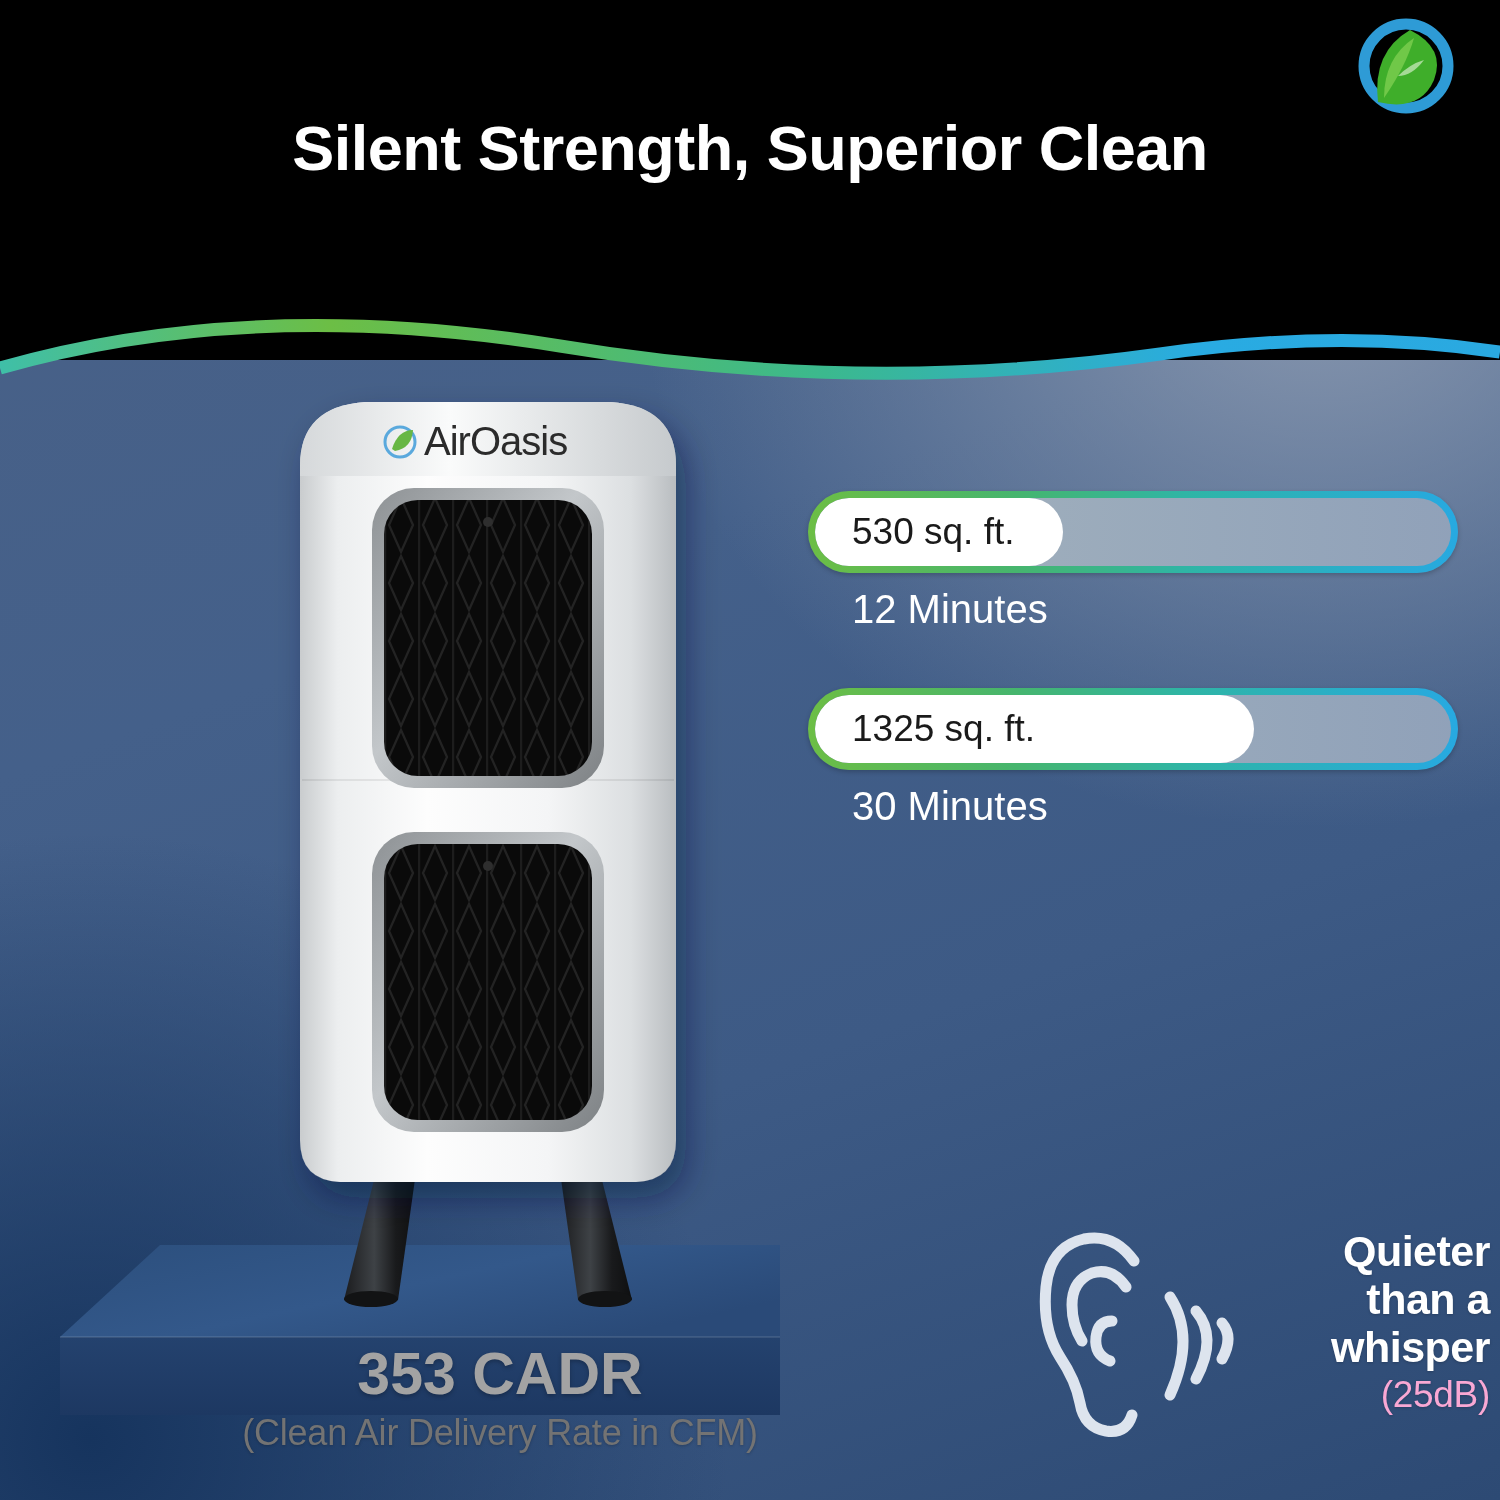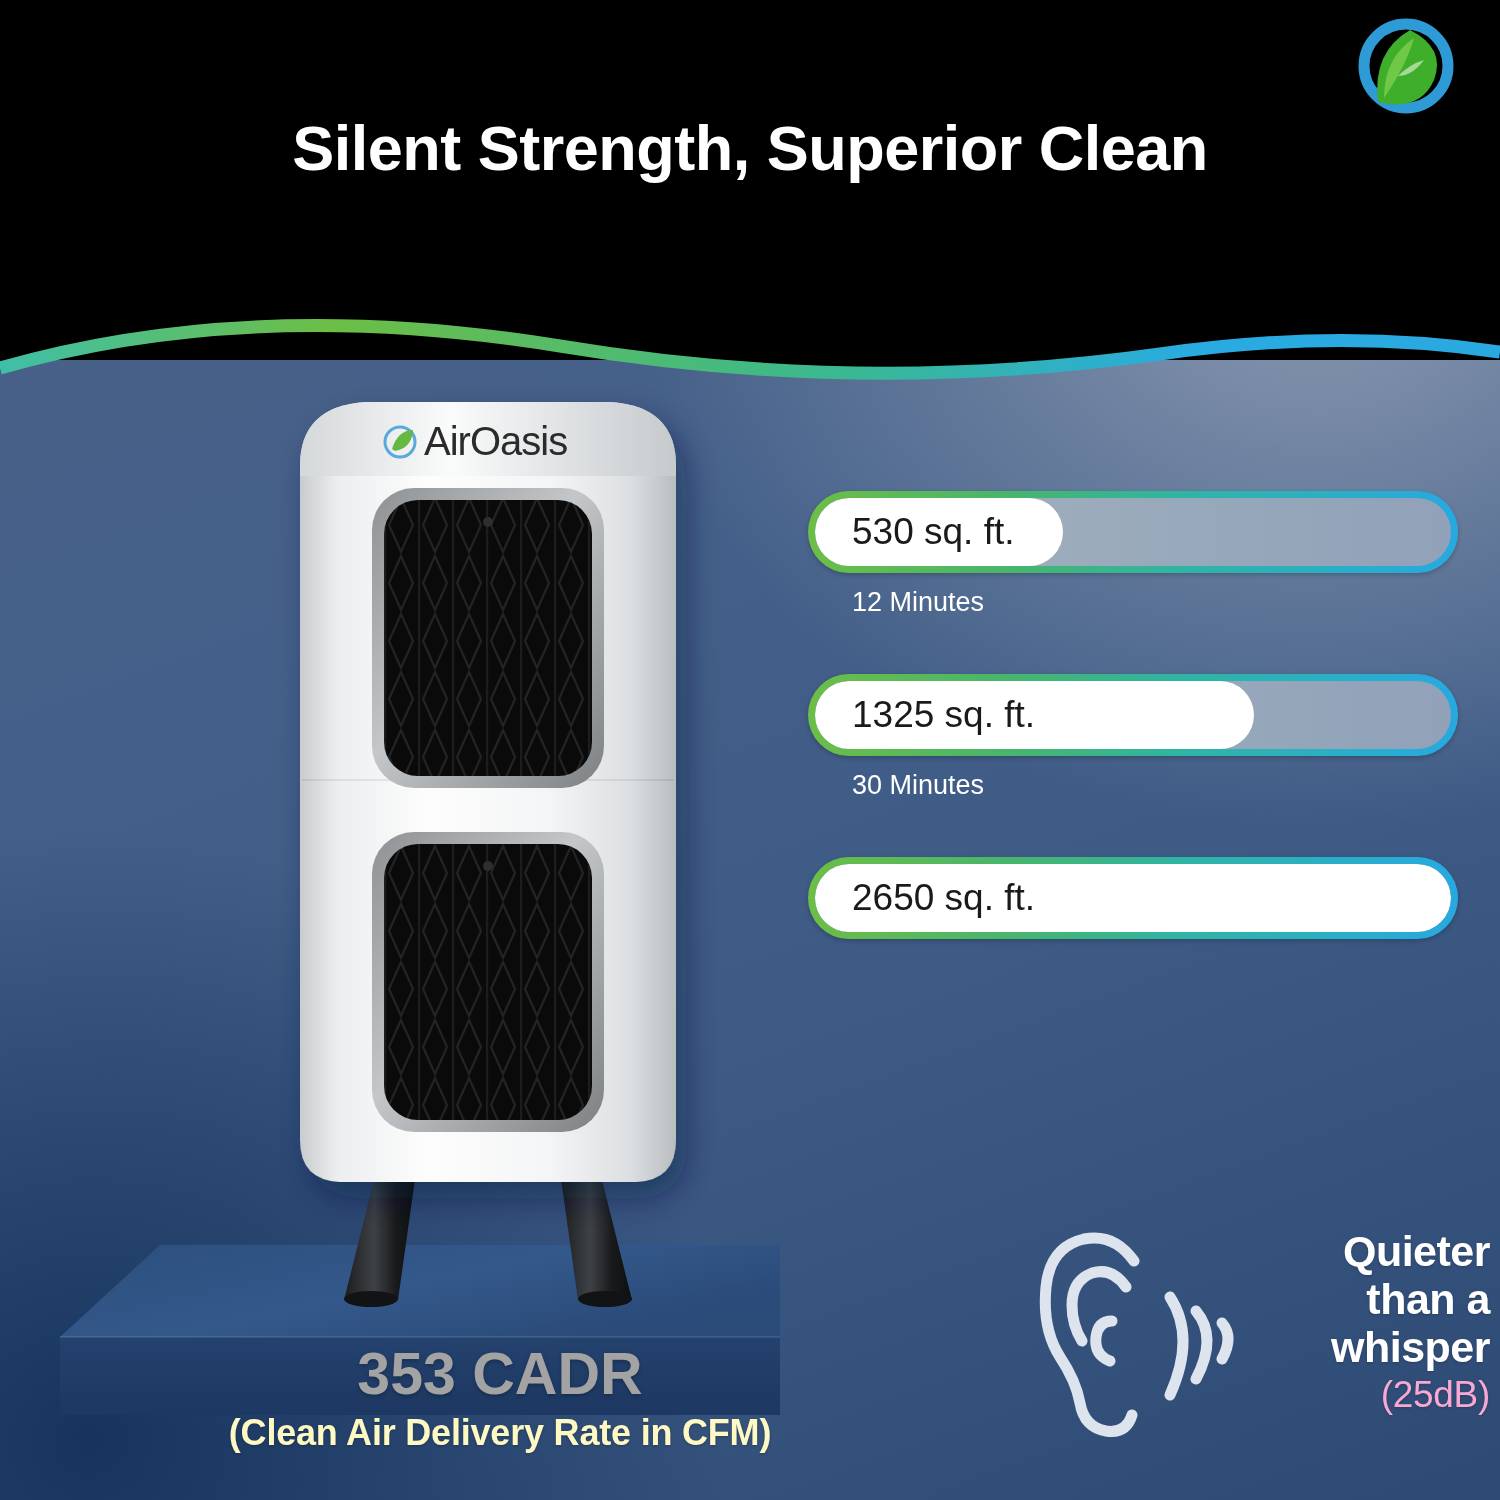--- a/index.html
+++ b/index.html
@@ -136,21 +136,21 @@
     font-size: 37px;
     font-weight: 400;
     letter-spacing: 0px;
     white-space: nowrap;
     z-index: 2;
   }
   .bar-caption {
     margin-top: 14px;
     margin-left: 44px;
     color: #ffffff;
-    font-size: 27px;
+    font-size: 40px;
     font-weight: 400;
     letter-spacing: 0px;
   }
 
   
   #cadr-block {
     position: absolute;
     z-index: 7;
     left: 80px;
     top: 1340px;
@@ -159,23 +159,23 @@
   }
   #cadr-value {
     color: #a3a3a3;
     font-size: 59px;
     font-weight: 700;
     letter-spacing: 0px;
     text-shadow: 0 2px 4px rgba(0,0,0,0.25);
   }
   #cadr-sub {
     margin-top: 4px;
-    color: #fef9c3;
+    color: #737373;
     font-size: 36px;
-    font-weight: 700;
+    font-weight: 400;
     letter-spacing: -0.2px;
     text-shadow: 0 1px 3px rgba(0,0,0,0.22);
   }
 
   
   #quiet-block {
     position: absolute;
     z-index: 7;
     left: 1030px;
     top: 1225px;
@@ -321,26 +321,20 @@
       <div class="bar-track">
         <div class="bar-inner">
           <div class="bar-fill" style="width:69%"></div>
         </div>
         <div class="bar-value">1325 sq. ft.</div>
       </div>
       <div class="bar-caption">30 Minutes</div>
     </div>
 
     <div class="bar-group">
-      <div class="bar-track">
-        <div class="bar-inner">
-          <div class="bar-fill" style="width:100%"></div>
-        </div>
-        <div class="bar-value">2650 sq. ft.</div>
-      </div>
     </div>
 
   </div>
 
   <div id="cadr-block">
     <div id="cadr-value">353 CADR</div>
     <div id="cadr-sub">(Clean Air Delivery Rate in CFM)</div>
   </div>
 
   <div id="quiet-block">

